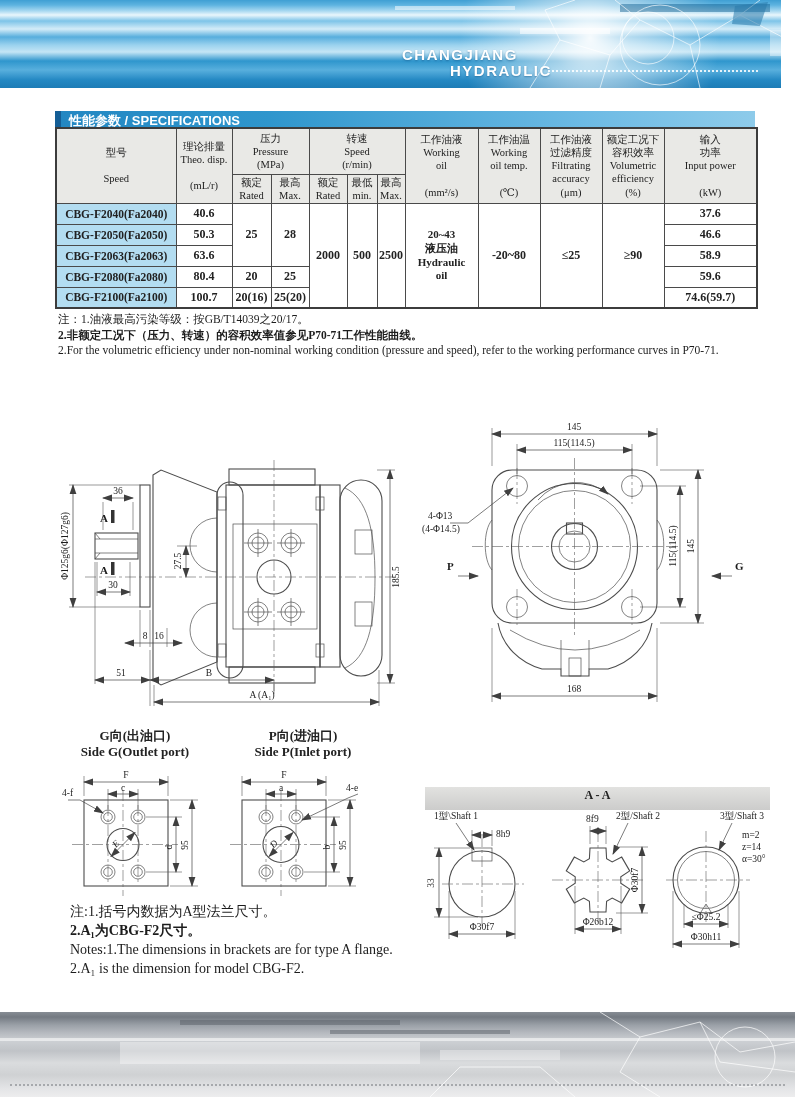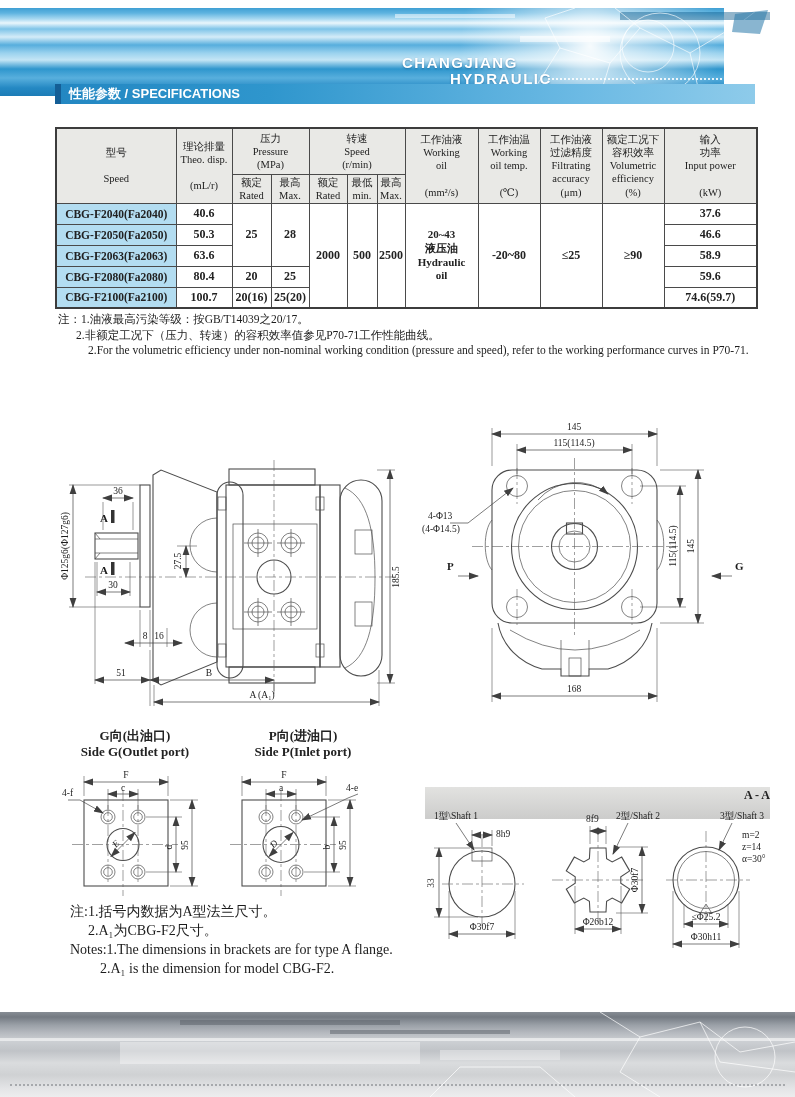--- a/index.html
+++ b/index.html
@@ -1,20 +1,20 @@
 <!DOCTYPE html>
 <html><head>
 <meta charset="utf-8">
 <style>
   html,body{margin:0;padding:0;background:#fff;}
   #page{position:relative;width:795px;height:1097px;background:#fff;overflow:hidden;
         font-family:"Liberation Serif","DejaVu Serif",serif;color:#222;}
 
   
-  .banner{position:absolute;left:0;top:8px;width:724px;height:88px;
+  .banner{position:absolute;left:0;top:0;width:781px;height:88px;
     background:
       radial-gradient(circle at 590px 38px, rgba(255,255,255,.95) 0, rgba(255,255,255,.55) 40px, rgba(255,255,255,0) 130px),
       linear-gradient(180deg,#3f9fd3 0,#5db3e0 5px,#a9d9f1 11px,#e9f6fc 15px,#7ec4e8 21px,#d4ecf8 29px,#57aedd 37px,#9ad2ee 45px,#c4e5f5 52px,#2f96cd 61px,#58afdd 70px,#2488c3 80px,#1d7cb6 100%);}
   .banner .hud1{position:absolute;left:395px;top:6px;width:120px;height:4px;background:rgba(255,255,255,.5);}
   .banner .hud2{position:absolute;left:620px;top:4px;width:150px;height:8px;background:rgba(13,90,140,.45);}
   .banner .hud3{position:absolute;left:520px;top:28px;width:90px;height:6px;background:rgba(255,255,255,.55);}
   .banner .hud4{position:absolute;left:770px;top:30px;width:18px;height:26px;background:rgba(255,255,255,.4);}
   .brand{position:absolute;left:402px;top:47px;line-height:1.0;color:#fff;
     font-family:"Liberation Sans","DejaVu Sans",sans-serif;font-weight:bold;font-size:15px;
     letter-spacing:1.5px;text-shadow:0 1px 2px rgba(20,90,140,.6);}
@@ -36,35 +36,35 @@
   table.spec{border:2px solid #3c3c3c;}
   table.spec th{background:#e9e9e6;font-weight:normal;}
   .pre{white-space:pre-line;}
   td.model{background:#b3ddf1;font-weight:bold;font-size:11.5px;}
   td.num{font-weight:bold;font-size:12px;}
   td.oilcell{font-weight:bold;font-size:11px;}
   tr.datarow{height:21px;}
 
   
   .noteblock{position:absolute;font-size:11.5px;line-height:1.35;color:#1c1c1c;}
-  .noteblock .ind{margin-left:18px;}
-  .noteblock .ind2{margin-left:30px;}
+  .noteblock .ind{font-weight:bold;}
+  .noteblock .ind2{}
 
   
   svg{position:absolute;overflow:visible;}
   .ol{fill:none;stroke:#4d4d4d;stroke-width:1.1;}
   .ol2{fill:none;stroke:#4d4d4d;stroke-width:.7;}
   .cl{fill:none;stroke:#5f5f5f;stroke-width:.6;stroke-dasharray:11 3 3 3;}
   .ext{stroke:#555;stroke-width:.6;fill:none;}
   .dim{stroke:#444;stroke-width:.7;fill:none;}
   text.dt{font-family:"Liberation Serif","DejaVu Serif",serif;font-size:9.5px;fill:#1c1c1c;}
   text.dtb{font-weight:bold;font-size:11px;}
   .ports-title{position:absolute;width:170px;text-align:center;font-weight:bold;font-size:13px;line-height:1.25;}
-  .aabar{position:absolute;left:425px;top:787px;width:345px;height:32px;line-height:16px;
-    background:linear-gradient(180deg,#e2e2e0,#cccccb);text-align:right;font-weight:bold;font-size:12px;}
+  .aabar{position:absolute;left:425px;top:787px;width:345px;height:23px;line-height:16px;
+    background:linear-gradient(180deg,#e2e2e0,#cccccb);text-align:center;font-weight:bold;font-size:12px;}
 
   
   .footer{position:absolute;left:0;top:1012px;width:795px;height:85px;
     background:
       linear-gradient(180deg,#878d94 0,#747a82 5px,#9aa0a7 13px,#b6bac0 21px,#cdd0d4 29px,#c0c3c7 39px,#dadcde 51px,#cfd1d3 63px,#e3e4e6 76px,#ededee 100%);}
   .footer .band{position:absolute;left:0;top:26px;width:795px;height:3px;background:rgba(255,255,255,.55);}
   .footer .dots{position:absolute;left:10px;top:72px;width:775px;border-top:2px dotted rgba(120,124,130,.55);}
 </style>
 </head>
 <body>
@@ -103,21 +103,21 @@
         <polygon points="735,6 768,2 760,26 732,24"></polygon>
       </g>
     </svg>
     <div class="brand">
       <div class="l1">CHANGJIANG</div>
       <div class="l2">HYDRAULIC</div>
     </div>
     <div class="brand-dots"></div>
   </div>
 
-  <div class="secbar" style="left:55px;top:84px;width:700px;">性能参数 / SPECIFICATIONS</div>
+  <div class="secbar" style="left:55px;top:111px;width:700px;">性能参数 / SPECIFICATIONS</div>
 
   <table class="spec">
     <colgroup>
       <col style="width:120px">
         <col style="width:56px">
         <col style="width:39px">
         <col style="width:38px">
       <col style="width:38px">
         <col style="width:30px">
         <col style="width:28px">

